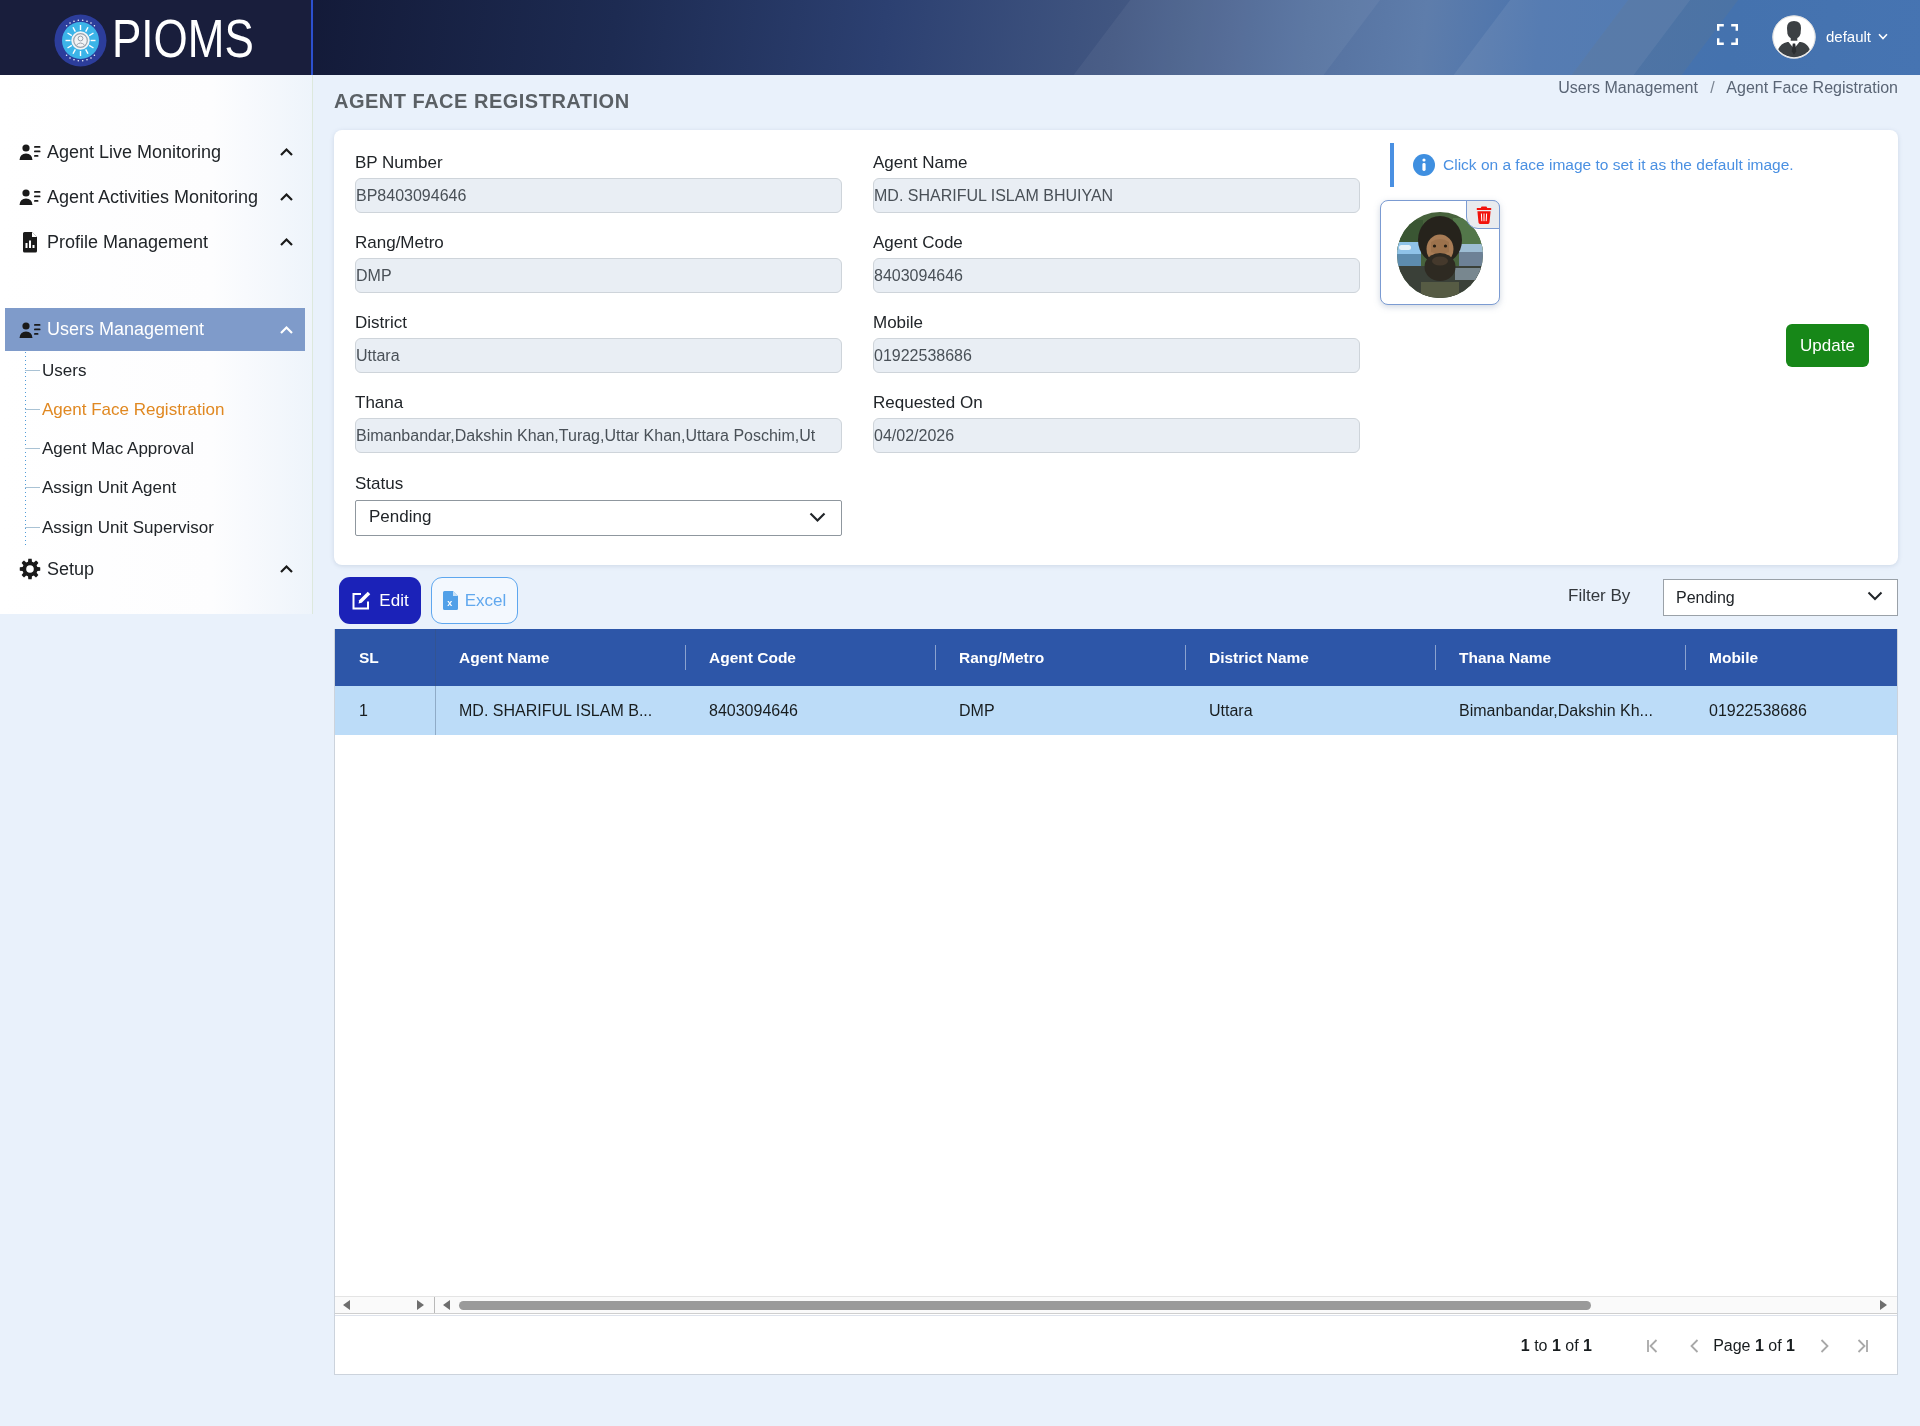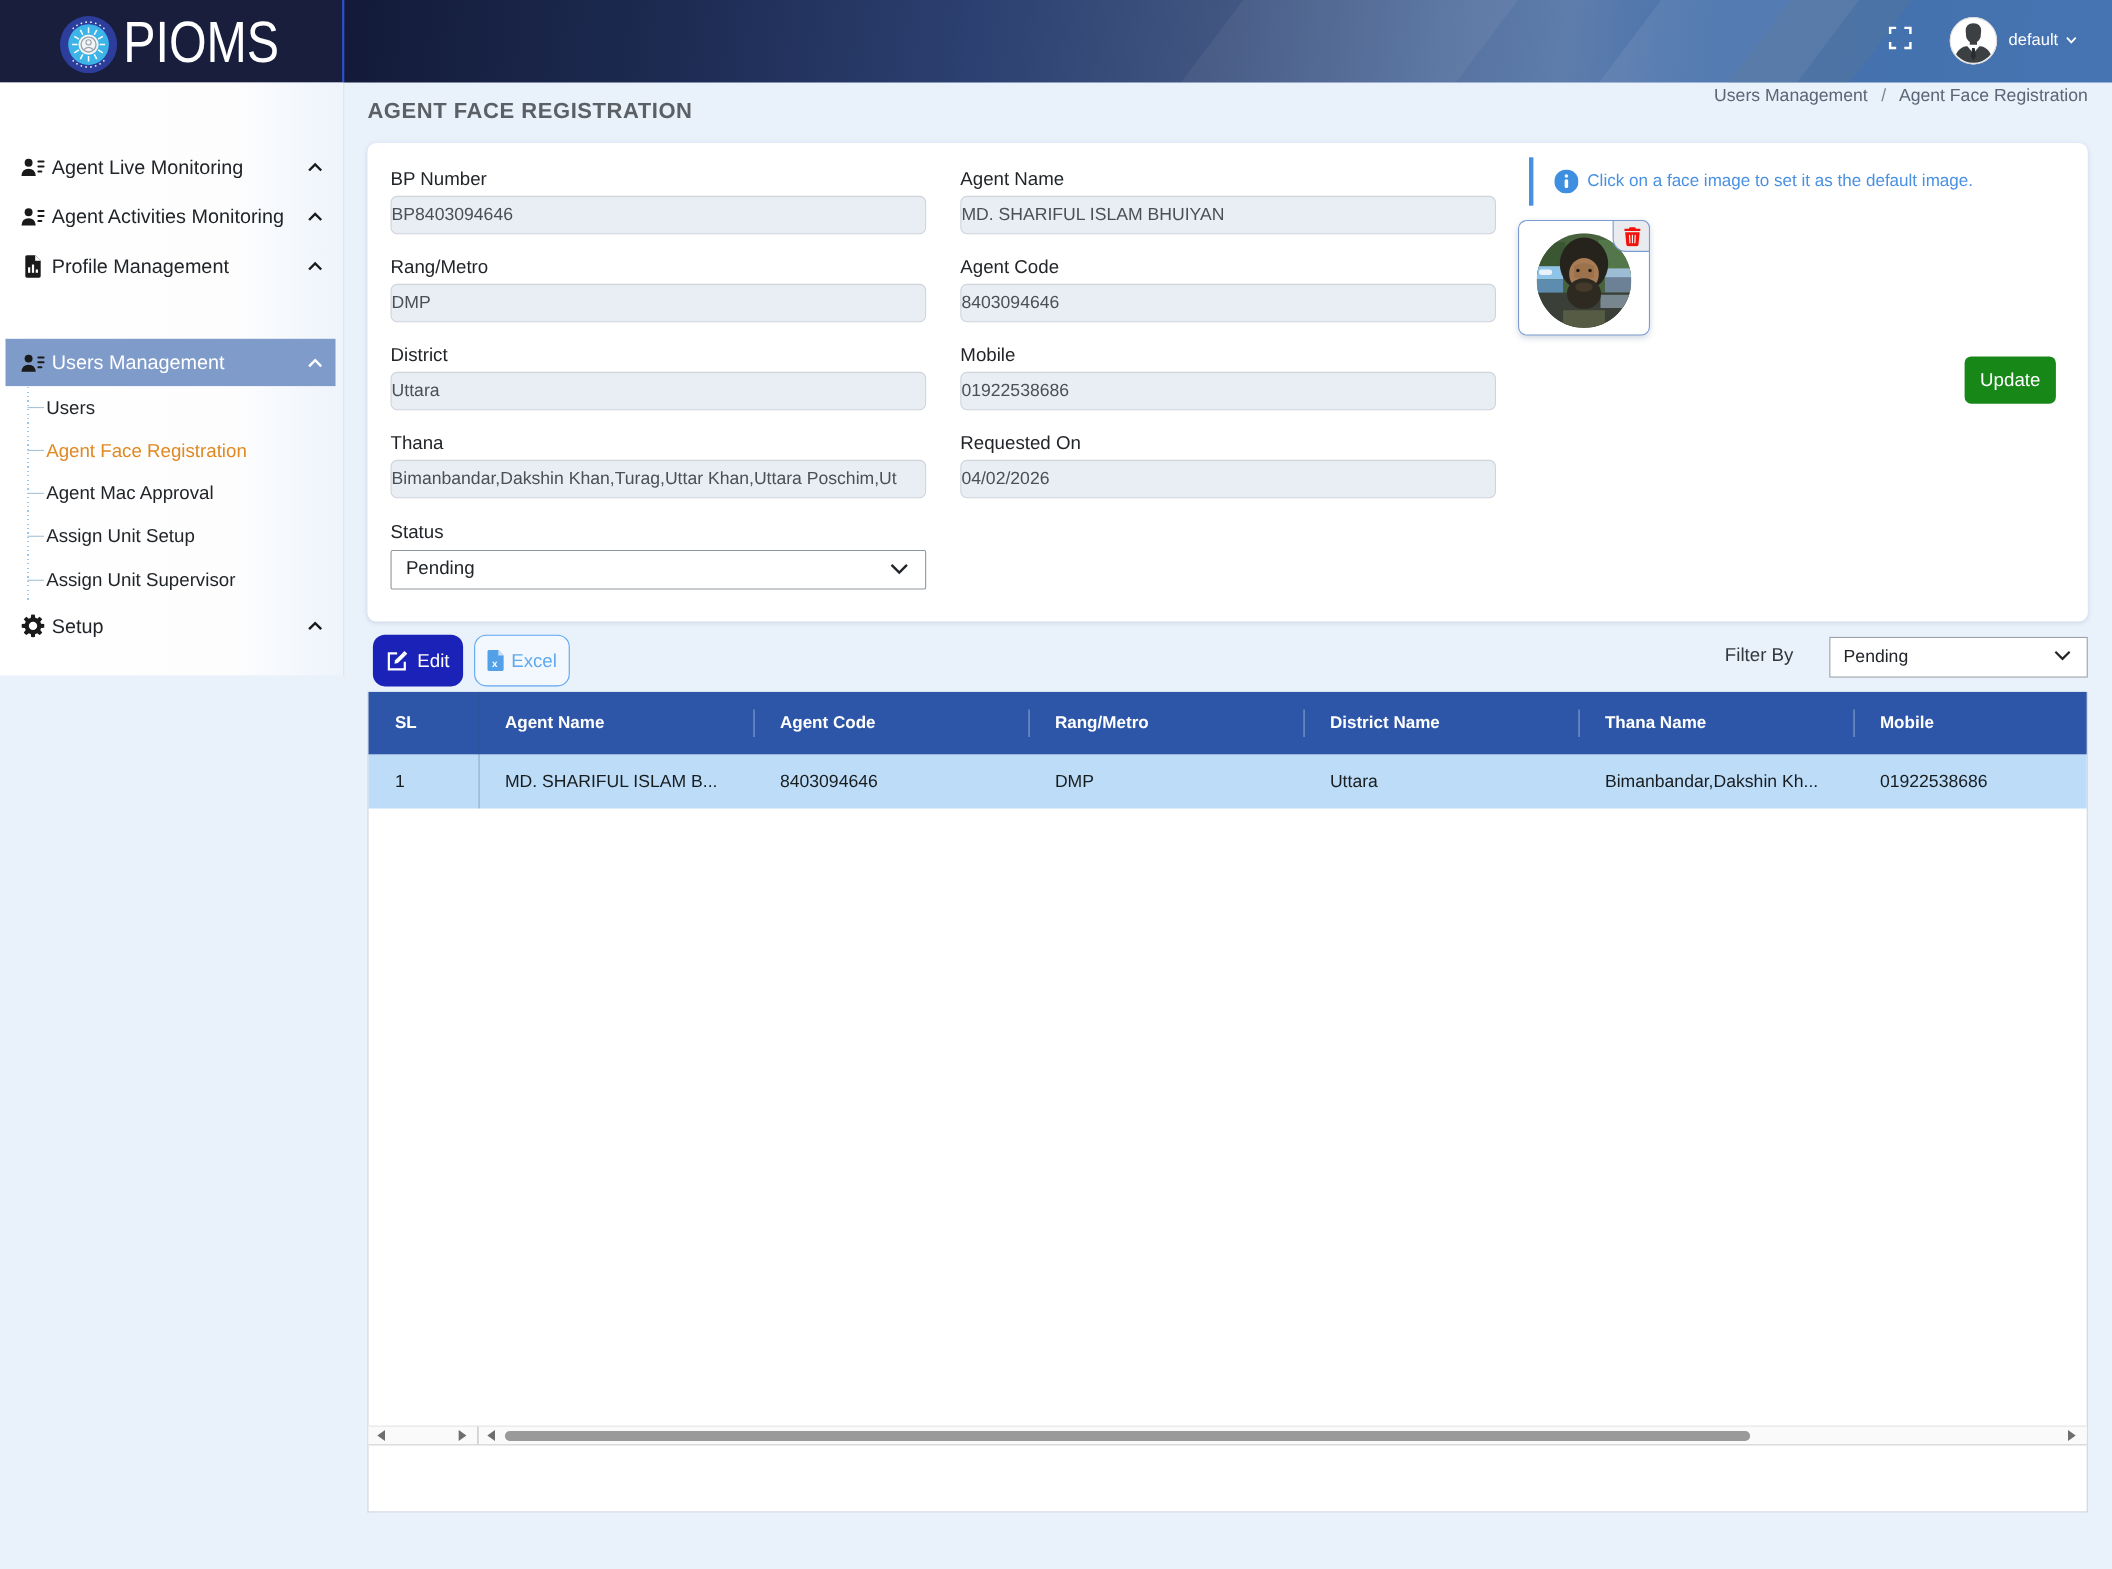--- a/index.html
+++ b/index.html
@@ -212,21 +212,21 @@
       </svg>
   </div>
   <div id="dotline"></div>
   <div class="tick" style="top:295px"></div>
   <div class="smi" style="top:276px">Users</div>
   <div class="tick" style="top:334px"></div>
   <div class="smi active" style="top:315px">Agent Face Registration</div>
   <div class="tick" style="top:373px"></div>
   <div class="smi" style="top:354px">Agent Mac Approval</div>
   <div class="tick" style="top:412px"></div>
-  <div class="smi" style="top:393px">Assign Unit Setup</div>
+  <div class="smi" style="top:393px">Assign Unit Agent</div>
   <div class="tick" style="top:452px"></div>
   <div class="smi" style="top:433px">Assign Unit Supervisor</div>
   <div class="mi" style="top:472px">
     <svg class="ic" viewBox="0 0 22 22" fill="#1a1a1a">
       <path d="M9.02 3.66 L9.31 0.84 A10.3 10.3 0 0 1 12.69 0.84 L12.98 3.66 A7.6 7.6 0 0 1 14.79 4.41 L16.99 2.62 A10.3 10.3 0 0 1 19.38 5.01 L17.59 7.21 A7.6 7.6 0 0 1 18.34 9.02 L21.16 9.31 A10.3 10.3 0 0 1 21.16 12.69 L18.34 12.98 A7.6 7.6 0 0 1 17.59 14.79 L19.38 16.99 A10.3 10.3 0 0 1 16.99 19.38 L14.79 17.59 A7.6 7.6 0 0 1 12.98 18.34 L12.69 21.16 A10.3 10.3 0 0 1 9.31 21.16 L9.02 18.34 A7.6 7.6 0 0 1 7.21 17.59 L5.01 19.38 A10.3 10.3 0 0 1 2.62 16.99 L4.41 14.79 A7.6 7.6 0 0 1 3.66 12.98 L0.84 12.69 A10.3 10.3 0 0 1 0.84 9.31 L3.66 9.02 A7.6 7.6 0 0 1 4.41 7.21 L2.62 5.01 A10.3 10.3 0 0 1 5.01 2.62 L7.21 4.41 Z"></path>
       <circle cx="11" cy="11" r="3.8" fill="#fff"></circle>
     </svg>
     <span class="lbl">Setup</span>
     <svg class="chev" viewBox="0 0 15 15" fill="none" stroke="#1a1a1a" stroke-width="2.2">
         <path d="M2 10 L7.5 4.5 L13 10"></path>
@@ -362,13 +362,31 @@
   <div id="pinline"></div>
   <div id="hscroll">
     <div id="hs-left">
       <div class="sarrow l" style="left:8px"></div>
       <div class="sarrow r" style="left:82px"></div>
     </div>
     <div class="sarrow l" style="left:108px"></div>
     <div id="hthumb"></div>
     <div class="sarrow r" style="left:1545px"></div>
   </div>
+  <div id="pager">
+    <div class="sum"><b>1</b> to <b>1</b> of <b>1</b></div>
+    <svg class="pgico" style="right:234px" width="17" height="16" viewBox="0 0 17 16" fill="none" stroke="#a8a8a8" stroke-width="1.8">
+        <path d="M10.5 2 L4.5 8 L10.5 14"></path>
+        <line x1="2" y1="2" x2="2" y2="14"></line>
+      </svg>
+    <svg class="pgico" style="right:196px" width="13" height="16" viewBox="0 0 13 16" fill="none" stroke="#a8a8a8" stroke-width="1.8">
+        <path d="M9.5 2 L3.5 8 L9.5 14"></path>
+      </svg>
+    <div class="pg">Page <b>1</b> of <b>1</b></div>
+    <svg class="pgico" style="right:66px" width="13" height="16" viewBox="0 0 13 16" fill="none" stroke="#a8a8a8" stroke-width="1.8">
+        <path d="M3.5 2 L9.5 8 L3.5 14"></path>
+      </svg>
+    <svg class="pgico" style="right:28px" width="17" height="16" viewBox="0 0 17 16" fill="none" stroke="#a8a8a8" stroke-width="1.8">
+        <path d="M6.5 2 L12.5 8 L6.5 14"></path>
+        <line x1="15" y1="2" x2="15" y2="14"></line>
+      </svg>
+  </div>
 </div>
 
 </body></html>

